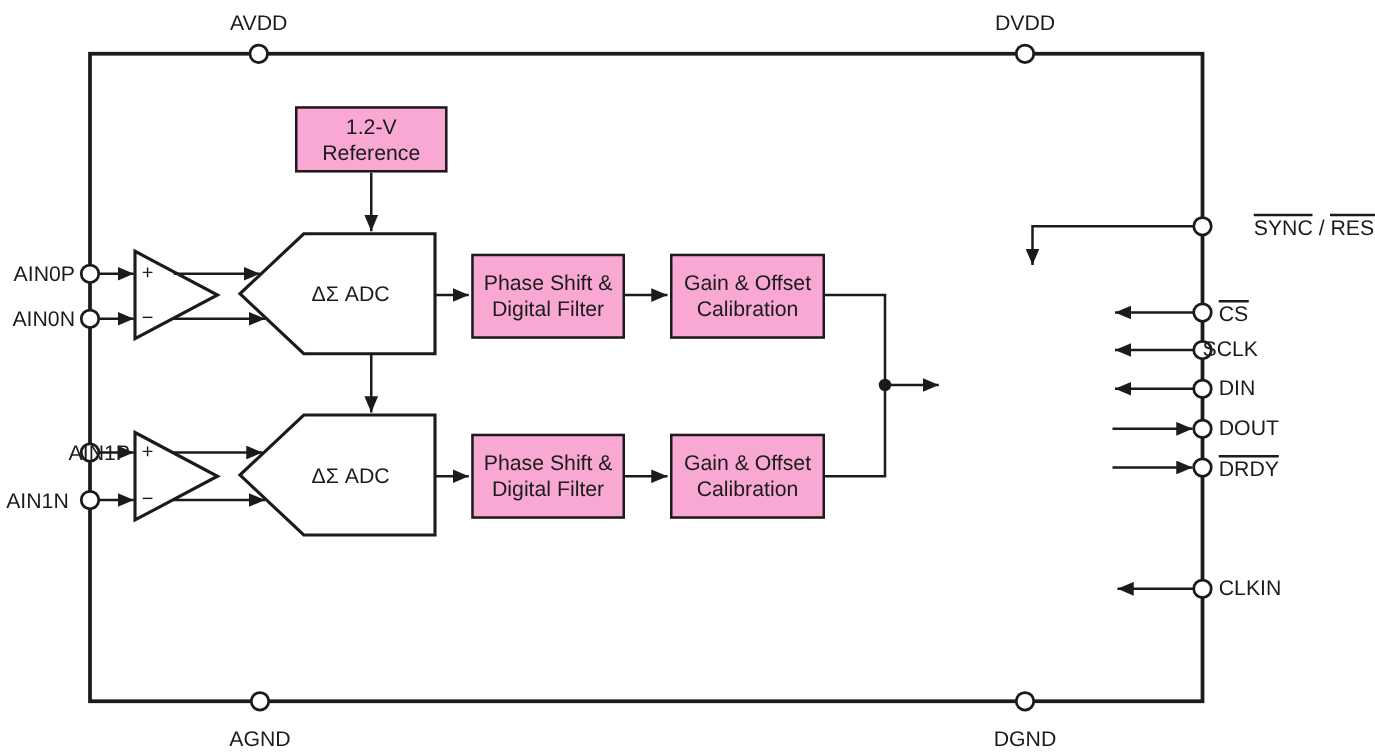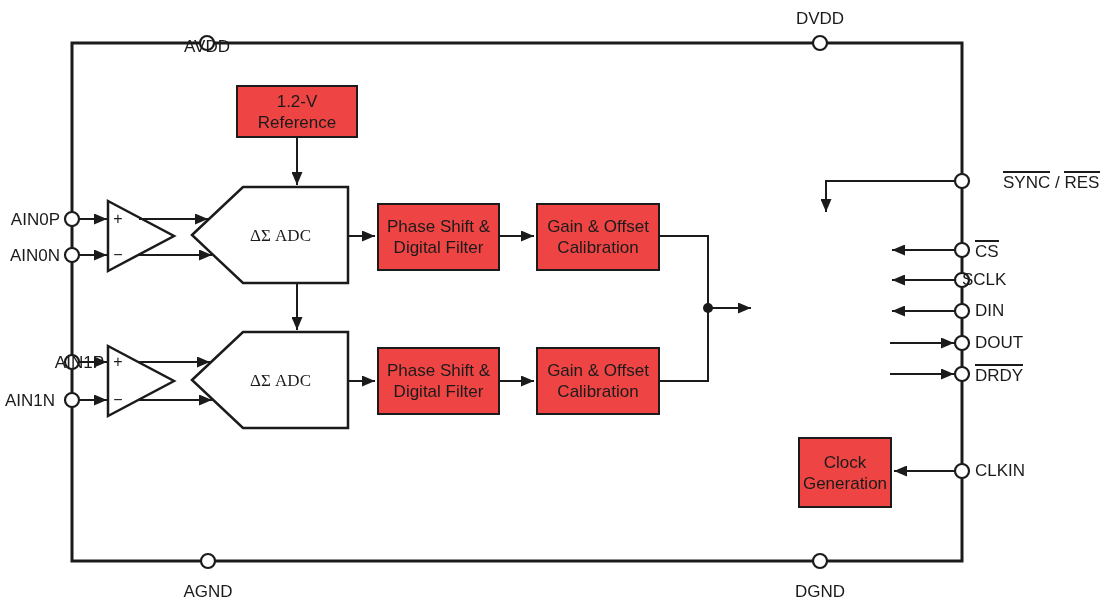--- a/index.html
+++ b/index.html
@@ -10,36 +10,35 @@
     background: #ffffff;
     font-family: "Liberation Sans", sans-serif;
     color: #1b1b1b;
     overflow: hidden;
   }
   .stage svg { position: absolute; left: 0; top: 0; }
   .block {
     position: absolute;
     box-sizing: border-box;
     border: 2.5px solid #1b1b1b;
-    background: #ef4444;
+    background: #f9a8d4;
     display: flex;
     align-items: center;
     justify-content: center;
     text-align: center;
     white-space: pre-line;
     font-size: 17px;
     line-height: 21px;
   }
   .adc-label {
     position: absolute;
     text-align: center;
     font-size: 17px;
     line-height: 20px;
     white-space: pre-line;
-    font-family: Liberation Serif, serif;
   }
   .pin-label {
     position: absolute;
     font-size: 17px;
     line-height: 20px;
     white-space: nowrap;
   }
   .pin-label.right { text-align: left; }
   .pin-label.left  { text-align: right; width: 60px; }
   .pin-label.center { width: 100px; text-align: center; }
@@ -138,32 +137,30 @@
   <div class="block" style="left:236px; top:85px;  width:122px; height:53px;">1.2-V
 Reference</div>
   <div class="block" style="left:377px; top:203px; width:123px; height:68px;">Phase Shift &amp;
 Digital Filter</div>
   <div class="block" style="left:536px; top:203px; width:124px; height:68px;">Gain &amp; Offset
 Calibration</div>
   <div class="block" style="left:377px; top:347px; width:123px; height:68px;">Phase Shift &amp;
 Digital Filter</div>
   <div class="block" style="left:536px; top:347px; width:124px; height:68px;">Gain &amp; Offset
 Calibration</div>
-  <div class="block" style="left:798px; top:437px; width:94px; height:71px;">Clock
-Generation</div>
 
   <div class="adc-label" style="left:213px; top:226px; width:135px;">ΔΣ ADC</div>
   <div class="adc-label" style="left:213px; top:371px; width:135px;">ΔΣ ADC</div>
 
   <div class="amp-sign" style="left:109px; top:210px;">+</div>
   <div class="amp-sign" style="left:109px; top:246px;">−</div>
   <div class="amp-sign" style="left:109px; top:353px;">+</div>
   <div class="amp-sign" style="left:109px; top:391px;">−</div>
 
-  <div class="pin-label center" style="left:157px; top:9px;margin-top:28px;">AVDD</div>
+  <div class="pin-label center" style="left:157px; top:9px;">AVDD</div>
   <div class="pin-label center" style="left:770px; top:9px;">DVDD</div>
   <div class="pin-label center" style="left:158px; top:582px;">AGND</div>
   <div class="pin-label center" style="left:770px; top:582px;">DGND</div>
 
   <div class="pin-label left" style="left:0px; top:210px;">AIN0P</div>
   <div class="pin-label left" style="left:0px; top:246px;">AIN0N</div>
   <div class="pin-label left" style="left:0px; top:353px;margin-left:44px;">AIN1P</div>
   <div class="pin-label left" style="left:0px; top:391px;text-align:center;">AIN1N</div>
 
   <div class="pin-label right" style="left:975px; top:171px;margin-left:28px;">

